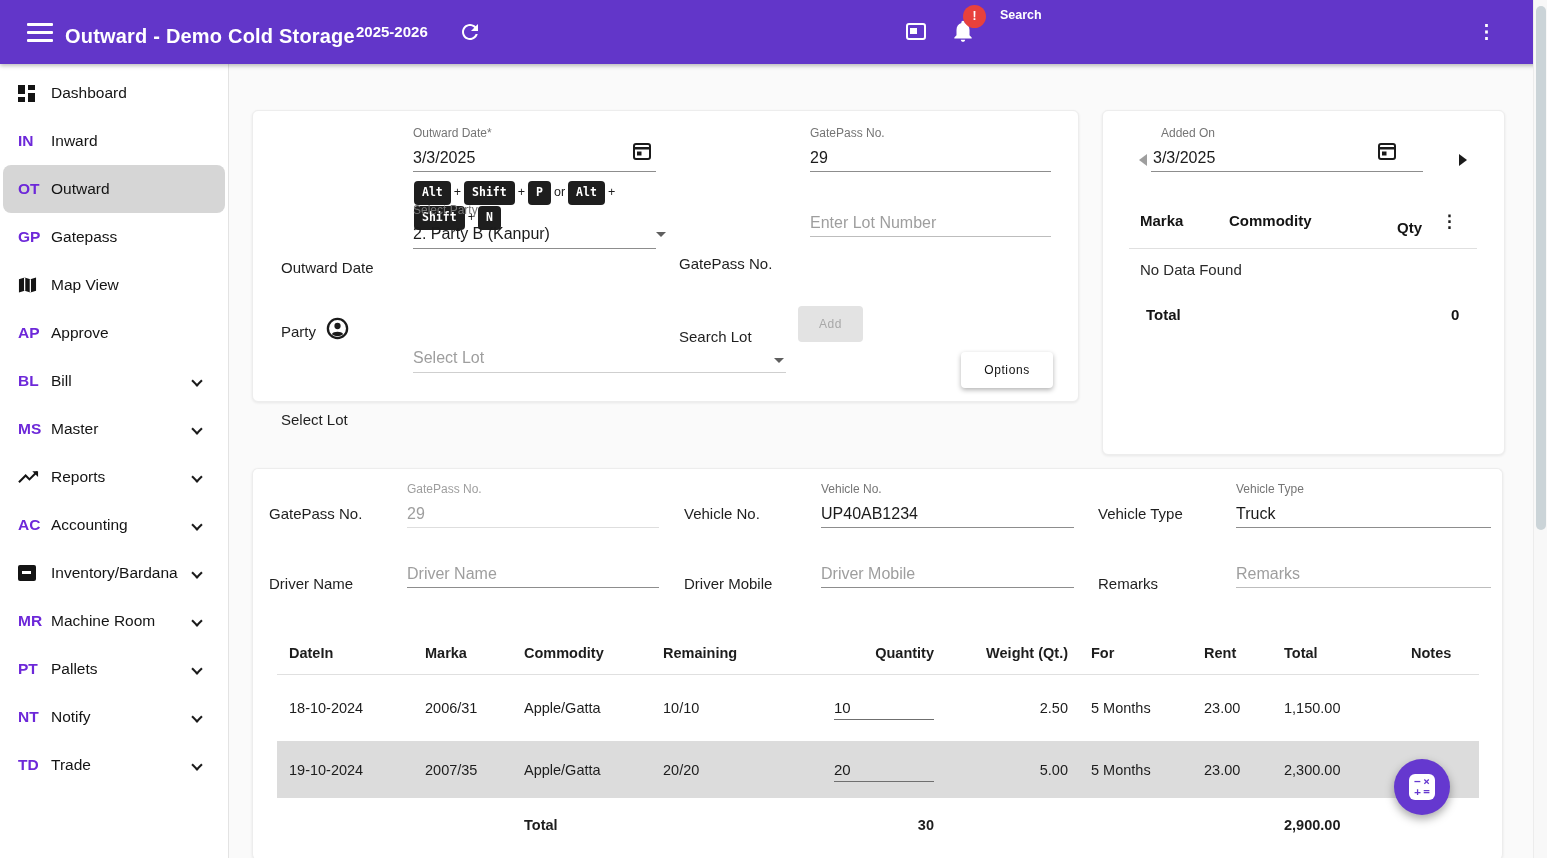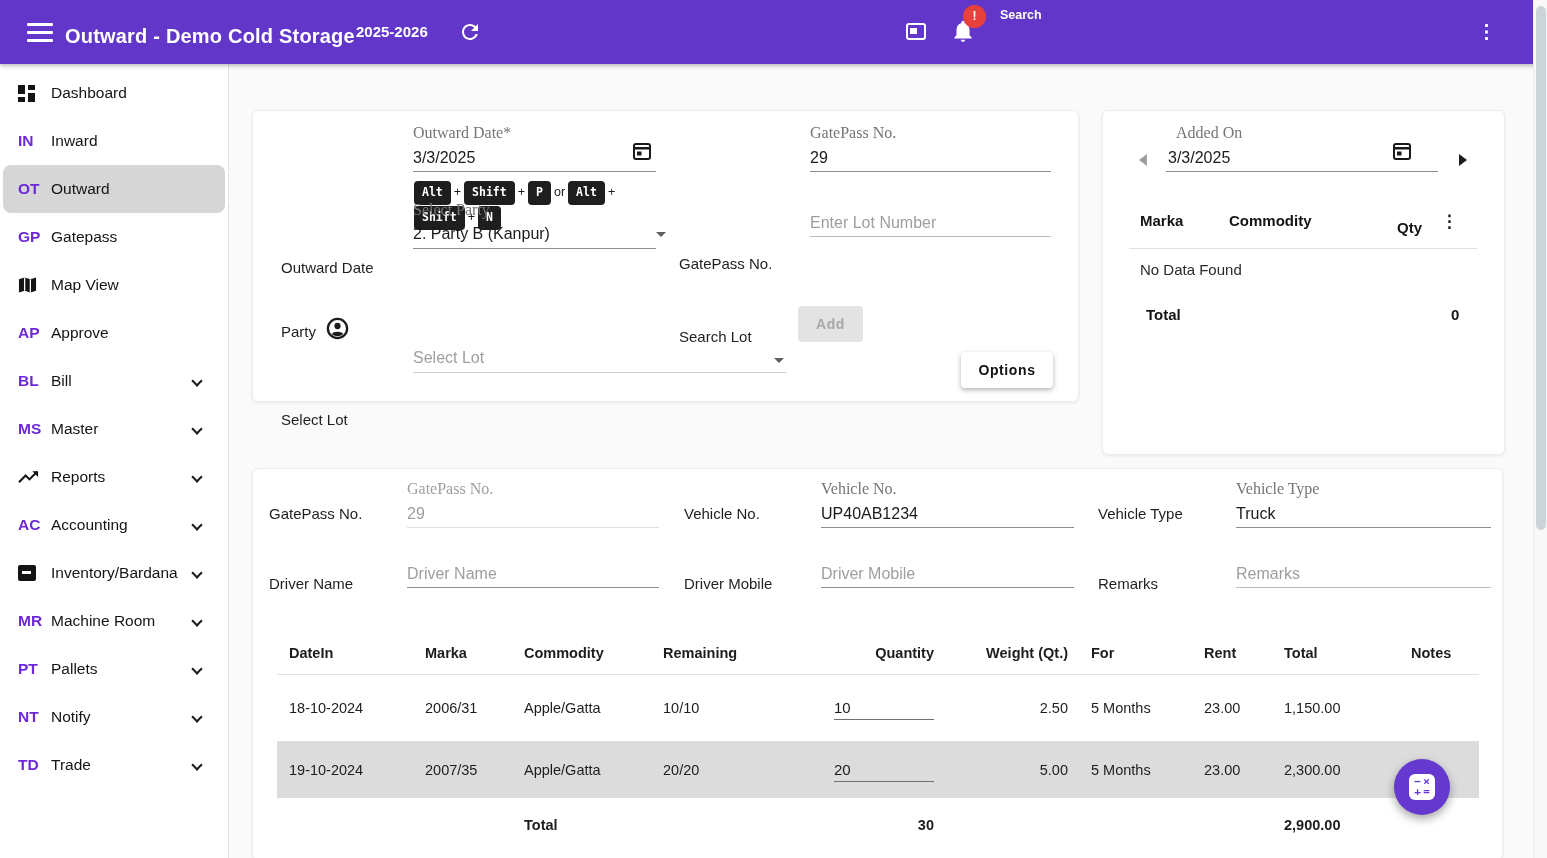--- a/index.html
+++ b/index.html
@@ -38,40 +38,40 @@
 
   
   .card { position:absolute; background:#fff; border:1px solid #ededed; border-radius:6px;
           box-shadow:0 1px 3px rgba(0,0,0,.08); }
   #card-outward { left:252px; top:110px; width:827px; height:292px; }
   #card-added   { left:1102px; top:110px; width:403px; height:345px; }
   #card-vehicle { left:252px; top:468px; width:1251px; height:392px; border-bottom:none; }
 
   .row-label { position:absolute; font-size:15px; color:#1f1f1f; }
   .fld { position:absolute; }
-  .flabel { display:block; font-size:16px; color:#757575; height:12px; line-height:12px; margin-bottom:6px;font-family:Liberation Serif, serif; }
+  .flabel { display:block; font-size:12px; color:#757575; height:12px; line-height:12px; margin-bottom:6px; }
   .fval { display:block; width:100%; height:27px; border:none; outline:none; background:transparent;
           font-family:"Liberation Sans",sans-serif; font-size:16px; color:#1b1b1b;
           border-bottom:1px solid #8d8d8d; padding:0; }
   .fval::placeholder { color:#9e9e9e; opacity:1; }
   .fval.light { border-bottom-color:#bdbdbd; }
   .fval.disabled { color:#9e9e9e; border-bottom-color:#dedede; }
   .flabel.disabled { color:#9e9e9e; }
   .cal-icon { position:absolute; width:20px; height:20px; }
   .sel-arrow { position:absolute; width:0; height:0; border-left:5px solid transparent; border-right:5px solid transparent; border-top:5px solid #5f5f5f; }
   .selectbox { position:relative; cursor:pointer; }
   .sel-text { display:block; height:27px; line-height:24px; font-size:16px; color:#1b1b1b; border-bottom:1px solid #8d8d8d; }
   .sel-text.placeholder { color:#9e9e9e; border-bottom-color:#cfcfcf; }
 
   .shortcuts { position:absolute; left:160px; top:69px; width:254px; line-height:21px; }
   .kbd { display:inline-block; background:#1e1e1e; color:#fff; font-family:"DejaVu Sans Mono",monospace;
          font-size:11.5px; font-weight:bold; padding:1px 8px 2px; border-radius:4px; margin:0 1px;text-align:center; }
   .kbd-sep { font-size:12.5px; color:#1b1b1b; margin:0 2px; }
 
-  .btn { font-family:"Liberation Sans",sans-serif; font-size:14px; font-weight:bold; letter-spacing:.6px;
+  .btn { font-family:"Liberation Sans",sans-serif; font-size:12px; font-weight:normal; letter-spacing:.6px;
          border:none; border-radius:4px; cursor:pointer; }
   .btn-add { position:absolute; left:545px; top:195px; width:65px; height:36px; background:#e3e3e3; color:#a8a8a8; cursor:default; }
   .btn-options { position:absolute; left:708px; top:241px; width:92px; height:36px; background:#fff; color:#111;
                  box-shadow:0 2px 5px rgba(0,0,0,.3); }
 
   .nav-arrow { position:absolute; width:0; height:0; cursor:pointer; }
   .nav-arrow.prev { border-top:6px solid transparent; border-bottom:6px solid transparent; border-right:8px solid #9e9e9e; }
   .nav-arrow.next { border-top:6px solid transparent; border-bottom:6px solid transparent; border-left:8px solid #1b1b1b; }
 
   .mini-head { position:absolute; font-size:15px; font-weight:bold; color:#141414; }
@@ -279,21 +279,21 @@
     <div class="fld selectbox" style="left:160px;top:190px;width:373px;">
       <span class="sel-text placeholder">Select Lot</span>
       <span class="sel-arrow" style="right:2px;top:12px;"></span>
     </div>
     <button class="btn btn-add">Add</button>
     <button class="btn btn-options">Options</button>
   </section>
 
   <section class="card" id="card-added">
     <span class="nav-arrow prev" style="left:36px;top:43px;"></span>
-    <div class="fld" style="left:63px;top:16px;width:272px;">
+    <div class="fld" style="left:48px;top:16px;width:272px;">
       <span class="flabel" style="padding-left:10px;">Added On</span>
       <input class="fval" style="padding-left: 2px;" value="3/3/2025">
       <span class="cal-icon" style="right:26px;top:14px;">
         <svg width="20" height="20" viewBox="0 0 20 20">
             <rect x="2" y="3" width="16" height="15" rx="2" fill="none" stroke="#1b1b1b" stroke-width="2"></rect>
             <rect x="2" y="6" width="16" height="2.5" fill="#1b1b1b"></rect>
             <rect x="5" y="10.5" width="4.5" height="4" fill="#1b1b1b"></rect>
           </svg>
       </span>
     </div>

